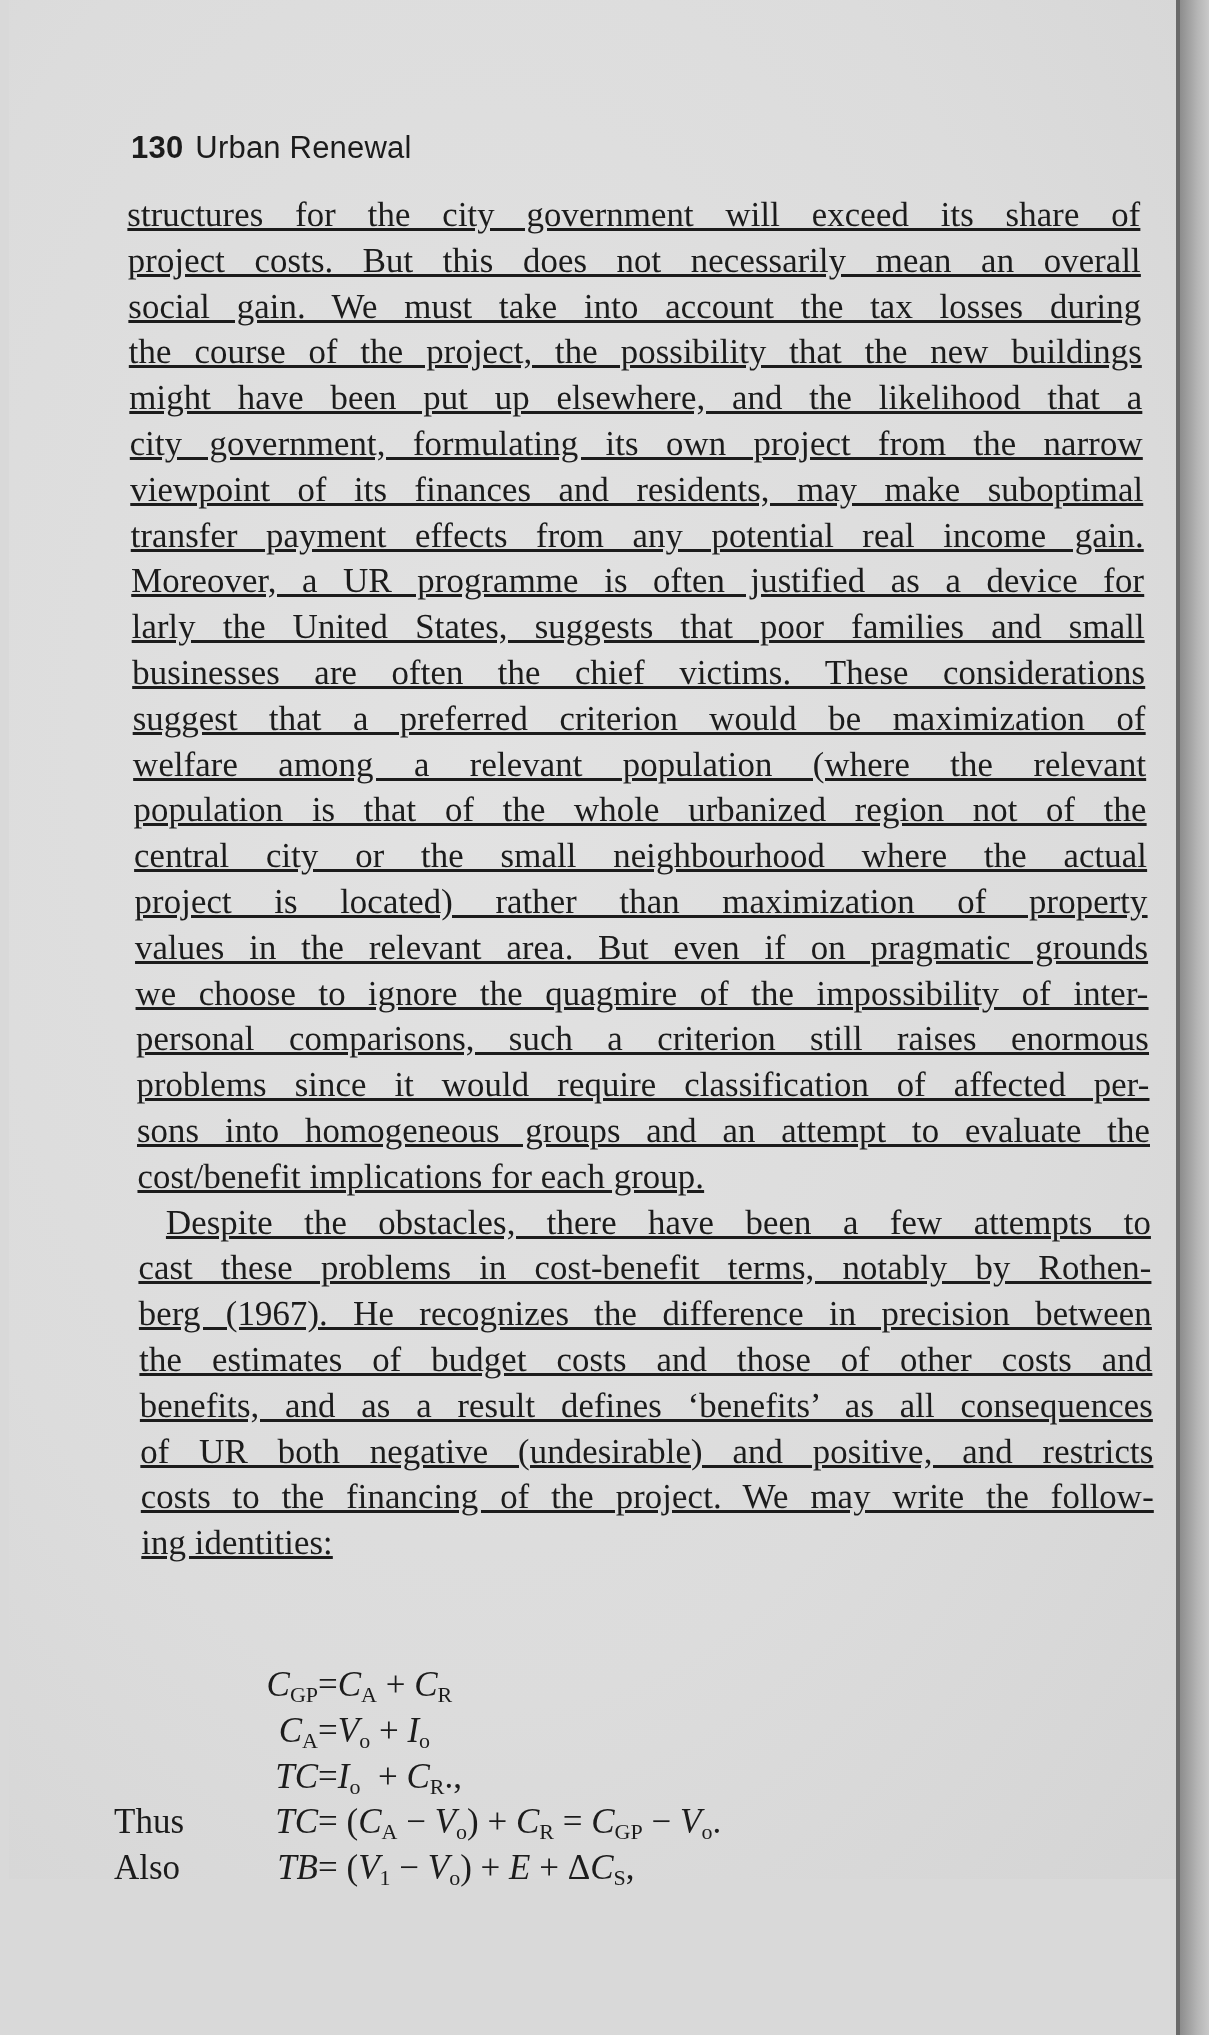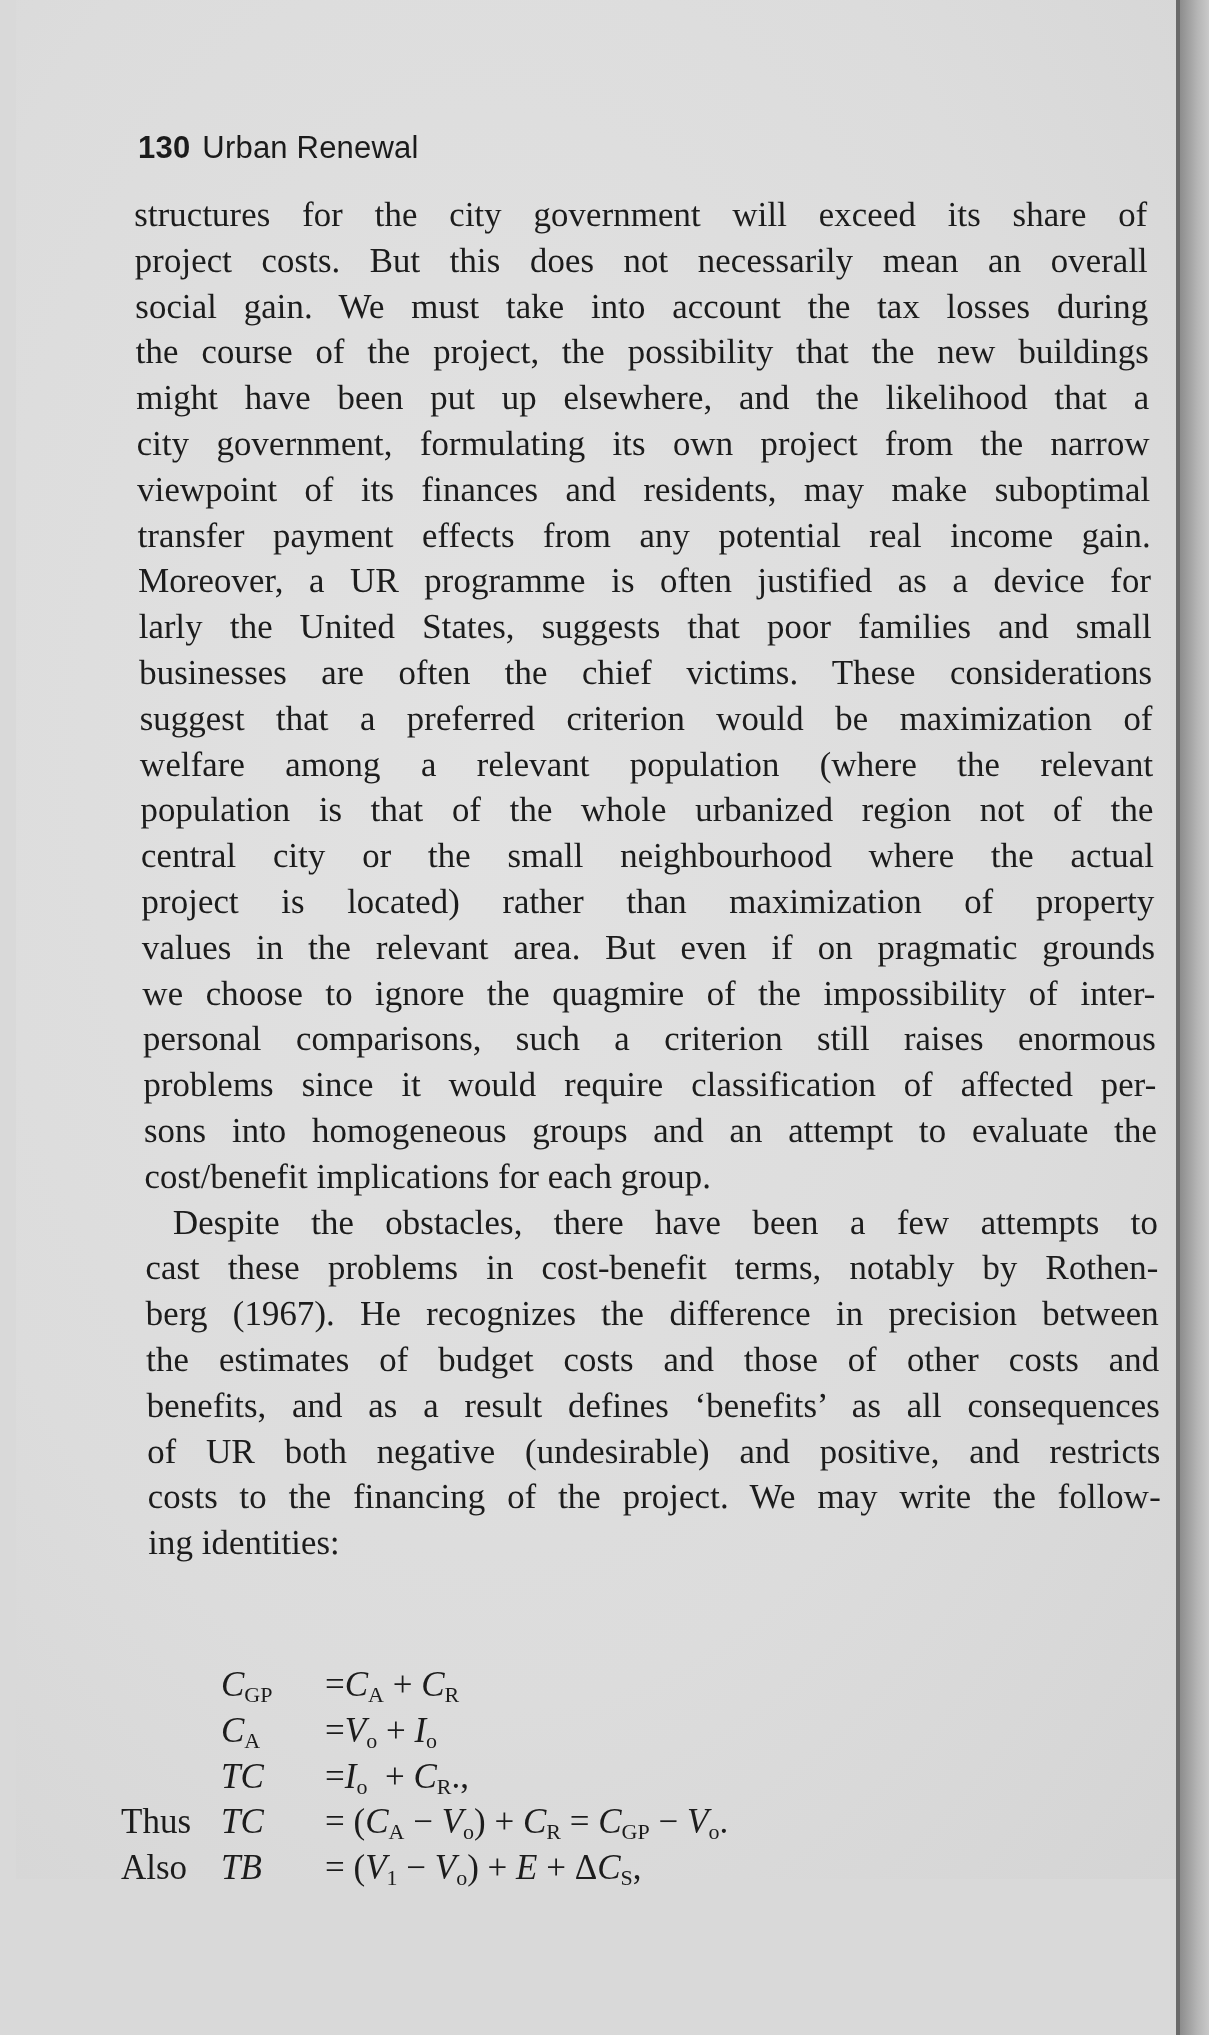--- a/index.html
+++ b/index.html
@@ -2,21 +2,21 @@
 <html><head>
   <meta charset="utf-8">
   <style>
     html, body { margin: 0; padding: 0; }
     body {
       width: 1209px; height: 2035px; overflow: hidden;
       background: #d9d9d9;
       position: relative;
     }
     .page {
-      position: absolute; left: 16px; top: 0;
+      position: absolute; left: 9px; top: 0;
       width: 1178px; height: 1879px;
       background: radial-gradient(ellipse at 40% 40%, #e2e2e2 0%, #dcdcdc 60%, #d4d4d4 100%);
     }
     .spine-edge {
       position: absolute; left: 1176px; top: 0; width: 4px; height: 2035px;
       background: #6a6a6a;
     }
     .spine {
       position: absolute; left: 1180px; top: 0; width: 29px; height: 2035px;
       background: linear-gradient(to right, #8d8d8d, #b5b5b5 60%, #c9c9c9);
@@ -32,31 +32,32 @@
       position: absolute; left: 118px; top: 192px; width: 1013px;
       font-family: "Liberation Serif", serif;
       font-size: 35px; line-height: 45.8px; color: #1c1c1c;
       transform: skewX(0.6deg);
       transform-origin: top left;
     }
     .line {
       display: block; white-space: nowrap;
       text-align: justify; text-align-last: justify;
       height: 45.8px;
+      text-decoration: underline;
     }
     .line.last { text-align-last: left; }
     .line.indent { padding-left: 28px; }
     .equations {
       position: absolute; left: 105px; top: 1662px;
       font-family: "Liberation Serif", serif;
       font-size: 35px; line-height: 45.8px; color: #1c1c1c;
     }
     .eq { display: flex; height: 45.8px; white-space: nowrap; align-items: baseline; }
     .eq .prefix { width: 100px; text-align: left; }
-    .eq .lhs { width: 104px; font-style: italic; }
+    .eq .lhs { width: 104px; font-style: italic; text-align: right; }
     .eq .rhs { }
     .eq i { font-style: italic; }
     sub { font-size: 22px; font-style: normal; vertical-align: -6px; line-height: 0; }
   </style>
 </head>
 <body>
 
 <div class="page">
   <div class="running-head">
     <span class="pnum">130</span><span>Urban Renewal</span>

